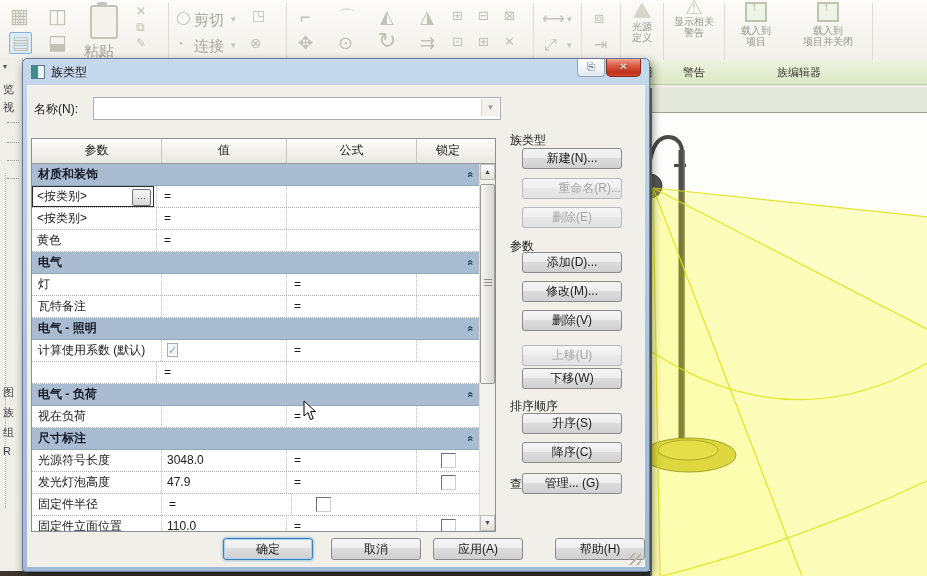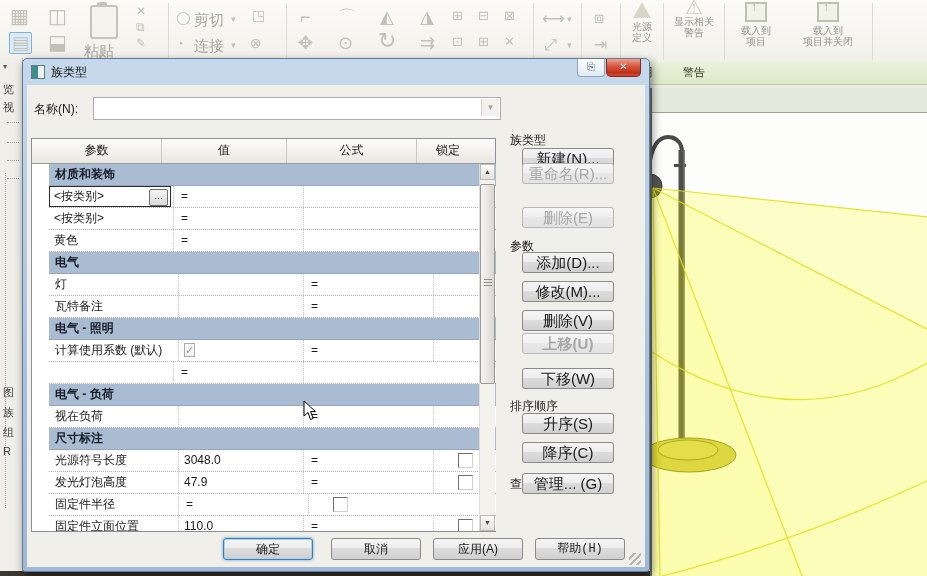--- a/index.html
+++ b/index.html
@@ -49,21 +49,21 @@
   .dlg-client{position:absolute;left:4px;top:26px;width:618px;height:482px;background:#F0EFEA;}
   .namelbl{position:absolute;left:7px;top:16px;}
   .combo{position:absolute;left:66px;top:12px;width:406px;height:21px;background:#fff;border:1px solid #ABADB3;}
   .combo-arrow{position:absolute;right:1px;top:1px;width:17px;height:17px;background:#F2F1EC;border-left:1px solid #D5D4CE;
                color:#9A9A9A;font-size:9px;text-align:center;line-height:17px;}
   
   .tbl{position:absolute;left:4px;top:53px;width:465px;height:394px;background:#fff;border:1px solid #8A8F98;box-sizing:border-box;}
   .thead{position:absolute;left:0;top:0;right:0;height:24px;display:flex;
          background:linear-gradient(#FCFCFB,#E9E7E0);border-bottom:1px solid #979B9F;}
   .th{line-height:23px;text-align:center;border-right:1px solid #C9C7BF;box-sizing:border-box;}
-  .rows{position:absolute;left:0;top:25px;width:447px;bottom:0;overflow:hidden;padding-left:17px;}
+  .rows{position:absolute;left:0;top:25px;width:447px;bottom:0;overflow:hidden;}
   .row{display:flex;height:22px;box-sizing:border-box;}
   .row.param{border-bottom:1px dotted #B0B0B0;background:#fff;}
   .row.group{background:#A9BCD2;border-bottom:1px solid #93A7C0;font-weight:bold;color:#151A26;}
   .gcell{flex:1;line-height:21px;padding-left:6px;}
   .chev{width:18px;line-height:21px;font-weight:bold;color:#2F3C55;transform:rotate(90deg);font-size:11px;text-align:center;}
   .c1{width:130px;line-height:21px;padding-left:6px;border-right:1px dotted #C6C6C6;box-sizing:border-box;overflow:hidden;white-space:nowrap;}
   .c2{width:125px;line-height:21px;position:relative;border-right:1px dotted #C6C6C6;box-sizing:border-box;padding-left:5px;}
   .c3{width:130px;line-height:21px;padding-left:7px;border-right:1px dotted #C6C6C6;box-sizing:border-box;}
   .c4{width:62px;display:flex;align-items:center;justify-content:center;box-sizing:border-box;}
   .selcell{position:absolute;left:0;top:0;right:2px;bottom:0;border:1px solid #2B2B2B;background:#fff;line-height:19px;padding-left:4px;}
@@ -74,23 +74,23 @@
   
   .sb{position:absolute;right:0;top:25px;width:16px;bottom:0;background:#F3F2ED;border-left:1px solid #DEDCD4;box-sizing:border-box;}
   .sb-btn{position:absolute;left:0;width:15px;height:16px;background:linear-gradient(#FBFBFA,#E4E2DB);border:1px solid #BDBBB2;
           box-sizing:border-box;color:#4C4C4C;font-size:7px;text-align:center;line-height:14px;}
   .sb-thumb{position:absolute;left:0;width:15px;top:20px;height:200px;background:linear-gradient(90deg,#F6F6F4,#D9D7D0);
             border:1px solid #9A988F;border-radius:2px;box-sizing:border-box;}
   .sb-grip{position:absolute;left:3px;top:94px;width:8px;height:8px;
            background:repeating-linear-gradient(#8F8D84 0 1px,transparent 1px 3px);}
   
   .seclbl{position:absolute;left:483px;font-size:12px;color:#222;}
-  .sbtn{position:absolute;left:495px;width:92px;height:21px;border:1px solid #8A8A8A;border-radius:3px;
+  .sbtn{position:absolute;left:495px;width:100px;height:21px;border:1px solid #8A8A8A;border-radius:3px;
         background:linear-gradient(#F5F5F5,#EDEDED 45%,#DDDDDD 46%,#D0D0D0);
-        text-align:center;line-height:19px;font-size:15px;color:#1A1A1A;box-sizing:border-box;}
+        text-align:center;line-height:19px;font-size:12px;color:#1A1A1A;box-sizing:border-box;}
   .sbtn.dis{color:#A7A7A7;border-color:#B5B9BB;background:linear-gradient(#F6F6F6,#EFEFEF 45%,#E8E8E8 46%,#E2E2E2);}
   .fbtn{position:absolute;top:453px;width:90px;height:22px;border:1px solid #8A8A8A;border-radius:3px;
         background:linear-gradient(#F5F5F5,#EDEDED 45%,#DDDDDD 46%,#D0D0D0);
         text-align:center;line-height:20px;font-size:12px;box-sizing:border-box;}
   .fbtn.def{border-color:#3C7FB1;box-shadow:0 0 0 1px #A9D0EE inset,0 0 3px #5E9FD0;}
   .grip{position:absolute;right:4px;bottom:2px;width:12px;height:12px;
         background:repeating-linear-gradient(135deg,transparent 0 3px,#B9B7AE 3px 5px);}
   .cursor{position:absolute;left:303px;top:400px;z-index:200;}
 </style>
 </head>
@@ -167,20 +167,21 @@
     </div>
     <div class="rbtn" style="left:788px;width:80px">
       <span class="bicon load-ico"></span>
       <span>载入到</span><br>
       <span>项目并关闭</span>
     </div>
 
     <div class="lblstrip"></div>
     <div class="plabel" style="left:640px;width:14px">明</div>
     <div class="plabel" style="left:664px;width:60px">警告</div>
+    <div class="plabel" style="left:726px;width:146px">族编辑器</div>
   </div>
 
   <div class="lstrip">
     <span class="lchar" style="top:4px;font-size:8px;color:#555">▾</span>
     <span class="lchar" style="top:24px" id="bc0">览</span>
     <span class="lchar" style="top:42px" id="bc1">视</span>
     <span class="lvline"></span>
     <span class="ltree" style="top:64px"></span>
     <span class="ltree" style="top:84px"></span>
     <span class="ltree" style="top:102px"></span>
@@ -346,39 +347,39 @@
           <div class="sb-thumb">
               <div class="sb-grip"></div>
             </div>
           <div class="sb-btn" style="bottom:0">▼</div>
         </div>
       </div>
 
       <div id="side">
           <div class="seclbl" style="top: 47px;">族类型</div>
           <div class="sbtn" style="top: 63px;">新建(N)...</div>
-          <div class="sbtn dis" style="top: 78px;">重命名(R)...</div>
+          <div class="sbtn dis" style="top: 93px; text-align: right;">重命名(R)...</div>
           <div class="sbtn dis" style="top: 122px;">删除(E)</div>
           <div class="seclbl" style="top: 153px;">参数</div>
           <div class="sbtn" style="top: 167px;">添加(D)...</div>
           <div class="sbtn" style="top: 196px;">修改(M)...</div>
           <div class="sbtn" style="top: 225px;">删除(V)</div>
-          <div class="sbtn dis" style="top: 248px; font-weight: bold;">上移(U)</div>
+          <div class="sbtn dis" style="top: 260px;">上移(U)</div>
           <div class="sbtn" style="top: 283px;">下移(W)</div>
           <div class="seclbl" style="top: 313px;">排序顺序</div>
           <div class="sbtn" style="top: 328px;">升序(S)</div>
           <div class="sbtn" style="top: 357px;">降序(C)</div>
           <div class="seclbl" style="top: 391px;">查找表格</div>
           <div class="sbtn" style="top: 388px;">管理... (G)</div>
         </div>
       <div id="footer">
           <div class="fbtn def" style="left: 196px;">确定</div>
           <div class="fbtn" style="left: 304px;">取消</div>
           <div class="fbtn" style="left: 406px;">应用(A)</div>
-          <div class="fbtn" style="left: 508px; font-family: Liberation Mono, monospace;">帮助(H)</div>
+          <div class="fbtn" style="left: 528px;">帮助(H)</div>
         </div>
       <div class="grip"></div>
     </div>
   </div>
 
   <svg class="cursor" width="14" height="21" viewBox="0 0 14 21">
     <path d="M1,1 L1,16 L5,12.5 L7.5,19.5 L10.2,18.4 L7.6,11.6 L12.5,11.6 Z" fill="#fff" stroke="#000" stroke-width="1"></path>
   </svg>
 </div>
 

